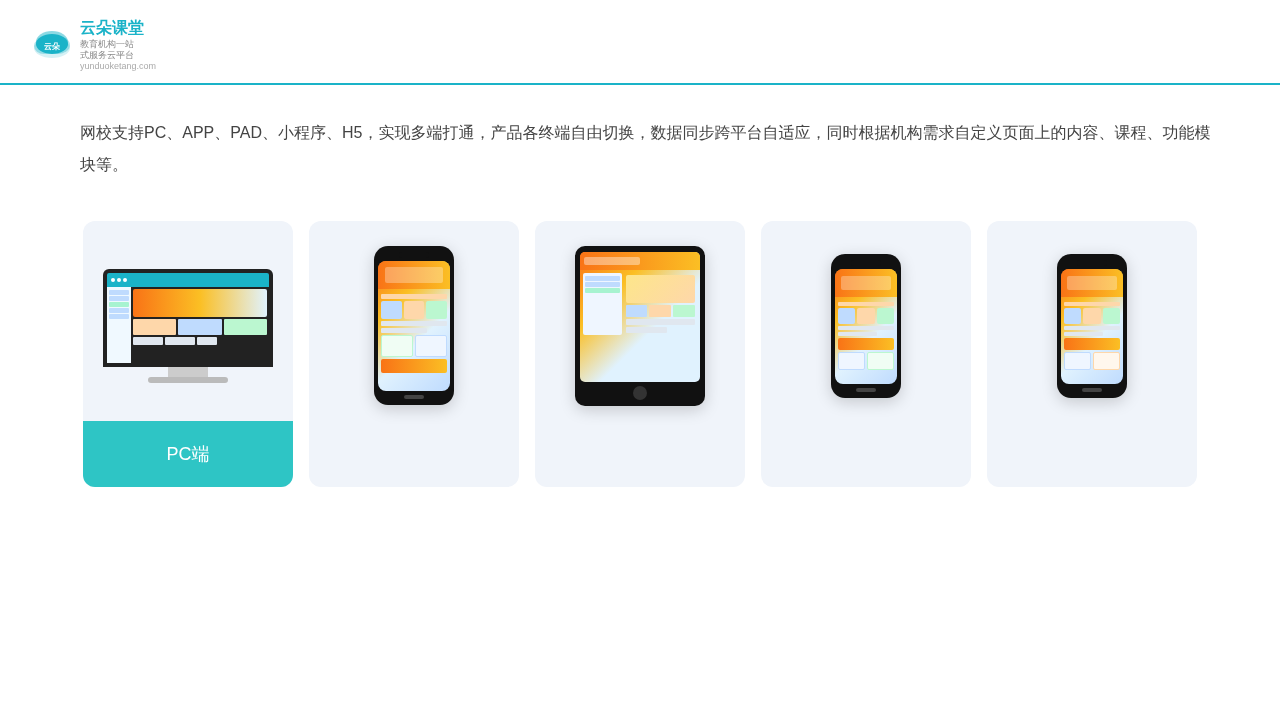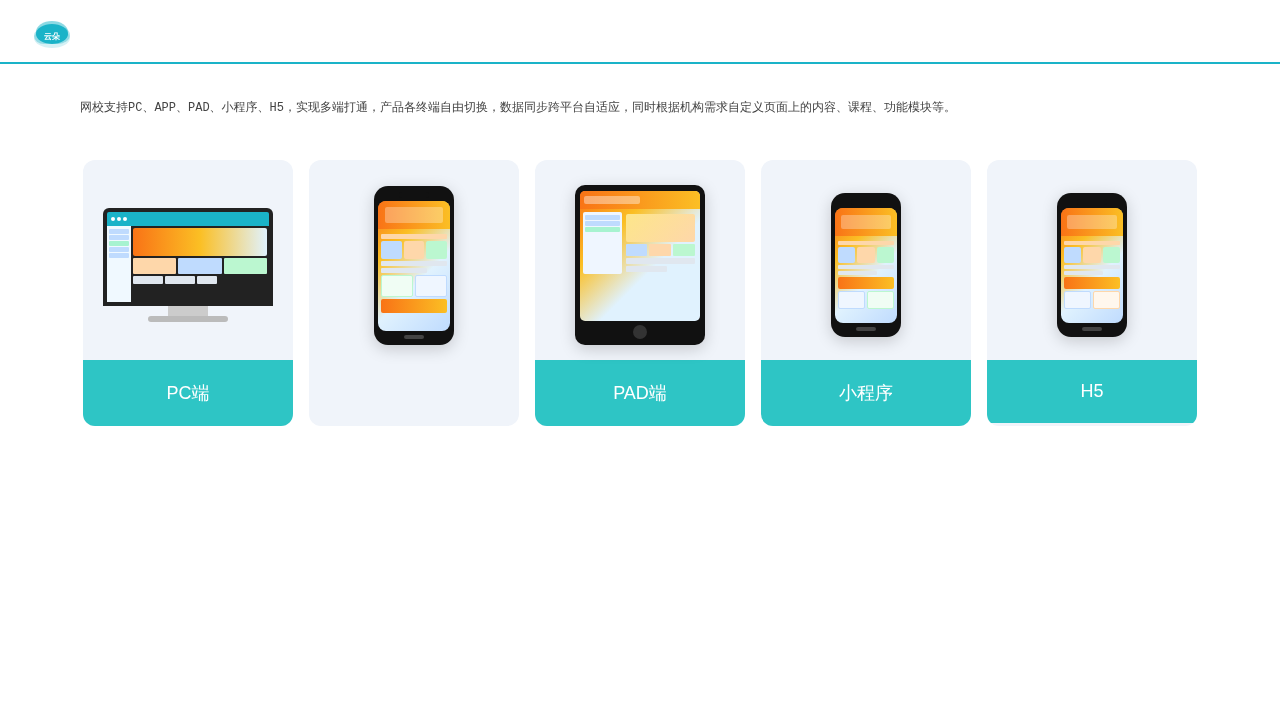--- a/index.html
+++ b/index.html
@@ -66,24 +66,23 @@
       line-height: 1.2;
     }
     .brand-url {
       font-size: 9px;
       color: #aaa;
     }
 
     
     .description {
       padding: 32px 60px 20px 80px;
-      font-size: 12px;
+      font-size: 16px;
       color: #444;
       line-height: 2;
-      font-family: Liberation Mono, monospace;
     }
 
     
     .cards-container {
       display: flex;
       gap: 16px;
       padding: 20px 60px;
       justify-content: center;
     }
 
@@ -222,20 +221,28 @@
     <div class="brand-logo">
 
       <svg class="cloud-icon" viewBox="0 0 44 32" fill="none" xmlns="http://www.w3.org/2000/svg">
         <ellipse cx="22" cy="20" rx="18" ry="10" fill="#1ab3c8" opacity="0.18"></ellipse>
         <ellipse cx="14" cy="18" rx="10" ry="8" fill="#1ab3c8" opacity="0.35"></ellipse>
         <ellipse cx="28" cy="17" rx="12" ry="9" fill="#1ab3c8" opacity="0.35"></ellipse>
         <ellipse cx="22" cy="14" rx="16" ry="11" fill="#1ab3c8" opacity="0.5"></ellipse>
         <ellipse cx="22" cy="16" rx="16" ry="10" fill="#1ab3c8"></ellipse>
         <text x="22" y="21" text-anchor="middle" fill="white" font-size="8" font-weight="bold">云朵</text>
       </svg>
+      <div class="brand-text">
+        <span class="brand-name">云朵课堂</span>
+        <span class="brand-sub">
+          <span>教育机构一站</span><br>
+          <span>式服务云平台</span>
+        </span>
+        <span class="brand-url">yunduoketang.com</span>
+      </div>
     </div>
   </div>
 </div>
 
 <div class="description">
   <p>网校支持PC、APP、PAD、小程序、H5，实现多端打通，产品各终端自由切换，数据同步跨平台自适应，同时根据机构需求自定义页面上的内容、课程、功能模块等。</p>
 </div>
 
 <div class="cards-container">
 
@@ -328,21 +335,20 @@
                 <div style="flex:1;height:12px;background:#bbf7d0;border-radius:1px;"></div>
               </div>
               <div style="height:6px;background:#e0e7ef;border-radius:1px;margin-top:2px;"></div>
               <div style="height:6px;background:#e0e7ef;border-radius:1px;margin-top:2px;width:60%;"></div>
             </div>
           </div>
         </div>
         <div class="tablet-home"></div>
       </div>
     </div>
-    <div class="card-label">PAD端</div>
   </div>
 
   <div class="card">
     <div class="card-image-area">
       <div class="phone-mockup phone-mini">
         <div class="phone-notch"></div>
         <div class="phone-screen">
           <div class="screen-banner">
             <div style="width:80%;height:14px;background:rgba(255,255,255,0.3);border-radius:2px;"></div>
           </div>
@@ -358,21 +364,20 @@
             <div style="height:12px;background:linear-gradient(to right,#f97316,#fbbf24);border-radius:2px;margin:2px 0;"></div>
             <div style="display:flex;gap:2px;margin:2px 0;">
               <div style="flex:1;height:18px;background:#eff6ff;border-radius:2px;border:1px solid #bfdbfe;"></div>
               <div style="flex:1;height:18px;background:#f0fdf4;border-radius:2px;border:1px solid #bbf7d0;"></div>
             </div>
           </div>
         </div>
         <div class="phone-home"></div>
       </div>
     </div>
-    <div class="card-label">小程序</div>
   </div>
 
   <div class="card">
     <div class="card-image-area">
       <div class="phone-mockup phone-mini">
         <div class="phone-notch"></div>
         <div class="phone-screen">
           <div class="screen-banner">
             <div style="width:80%;height:14px;background:rgba(255,255,255,0.3);border-radius:2px;"></div>
           </div>
@@ -388,16 +393,15 @@
             <div style="height:12px;background:linear-gradient(to right,#f97316,#fbbf24);border-radius:2px;margin:2px 0;"></div>
             <div style="display:flex;gap:2px;margin:2px 0;">
               <div style="flex:1;height:18px;background:#eff6ff;border-radius:2px;border:1px solid #bfdbfe;"></div>
               <div style="flex:1;height:18px;background:#fff7ed;border-radius:2px;border:1px solid #fed7aa;"></div>
             </div>
           </div>
         </div>
         <div class="phone-home"></div>
       </div>
     </div>
-    <div class="card-label">H5</div>
   </div>
 
 </div>
 
 </body></html>

